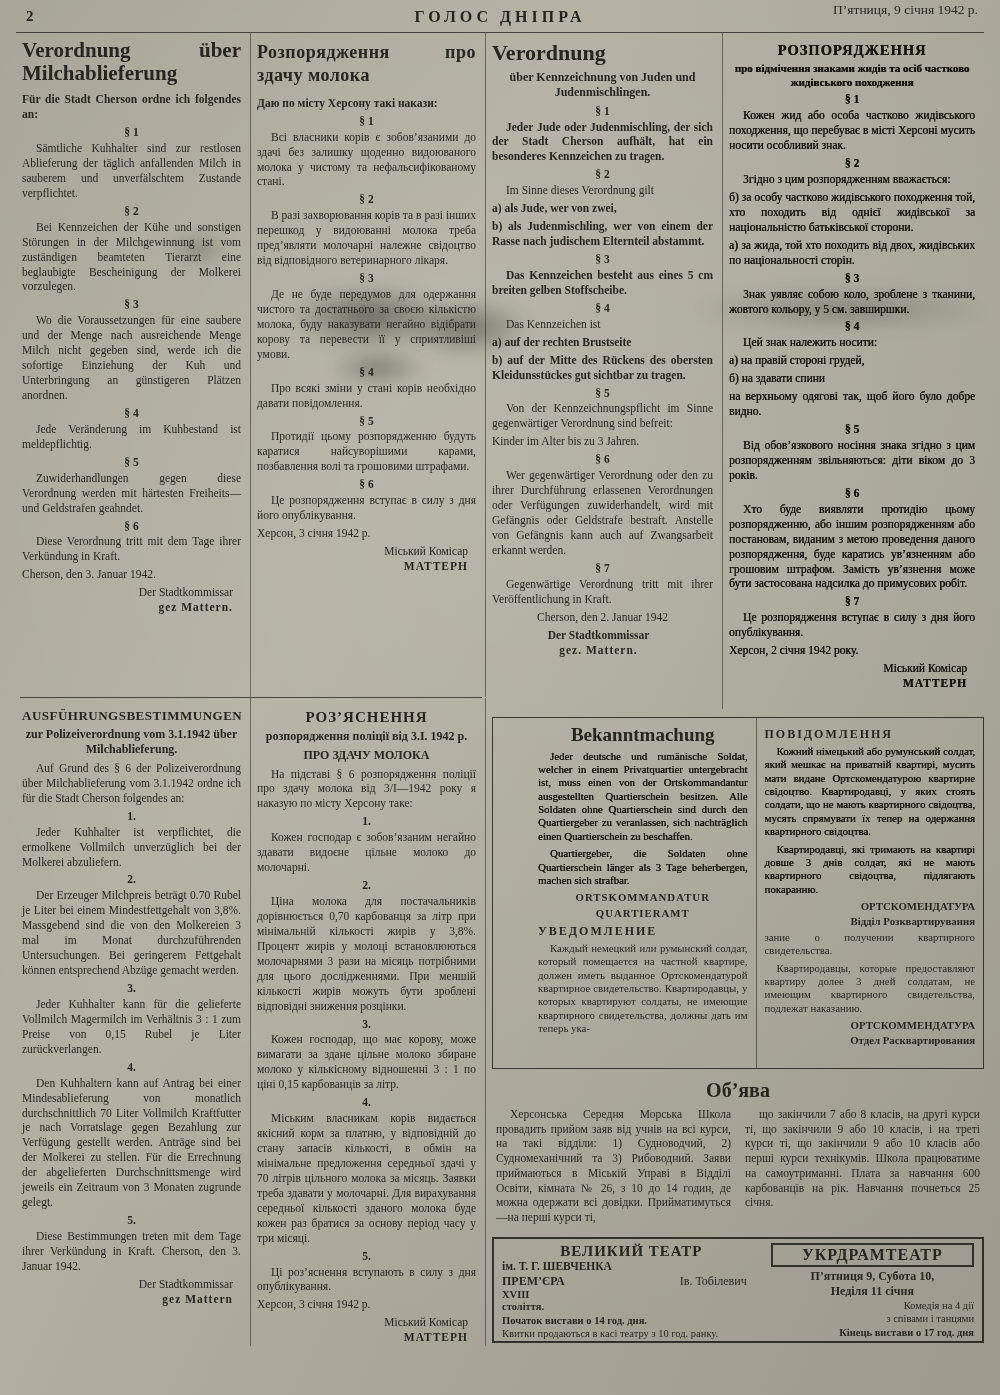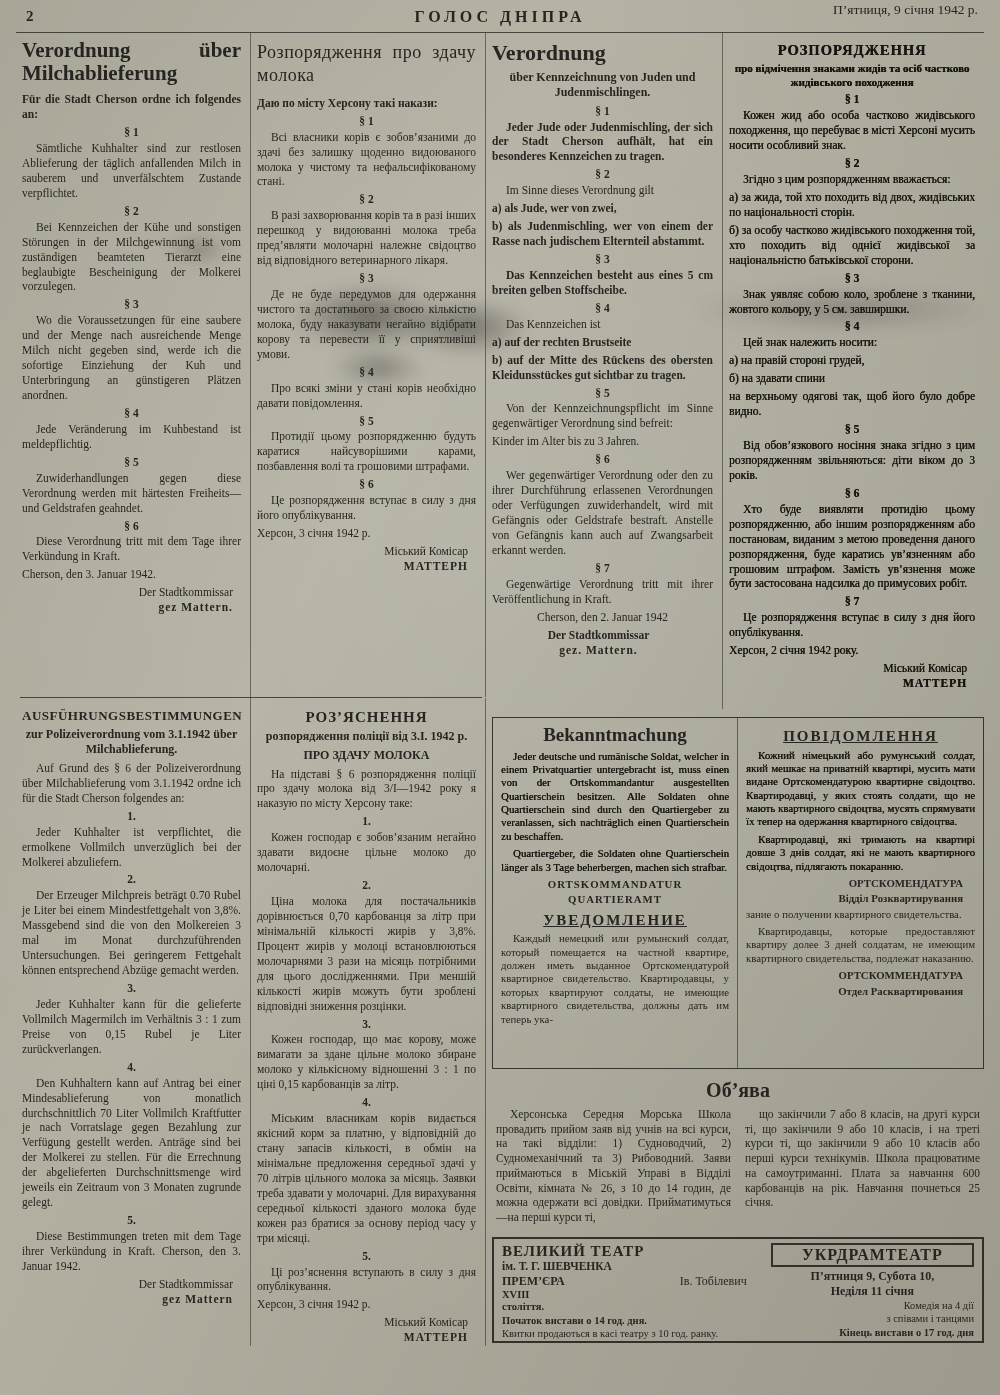--- a/index.html
+++ b/index.html
@@ -30,49 +30,49 @@
   .botrow-left{grid-template-columns:1fr 1fr;height:648px;}
   .toprow-right{grid-template-columns:237px 1fr;height:676px;}
   .col{padding:4px 9px 0 6px;font-size:11.5px;line-height:1.3;text-align:justify;overflow:hidden;}
   .c1,.c2,.c3{border-right:1px solid rgba(40,38,32,0.55);}
   .col p{margin:0 0 3px;text-indent:14px;}
   .col p.nind{text-indent:0;}
   .sech{font-weight:bold;text-align:center;font-size:11.5px;margin:3px 0 1px;}
   .b{font-weight:bold;}
   .heavy{color:#17150f;text-shadow:0.35px 0 0 currentColor;}
   .ttl1{font-weight:bold;font-size:21px;line-height:1.1;margin:2px 0 7px;}
-  .ttl2{font-size:18px;font-weight:normal;letter-spacing:0.5px;line-height:1.3;margin:4px 0 8px;}
+  .ttl2{font-size:18px;font-weight:bold;letter-spacing:0.5px;line-height:1.3;margin:4px 0 8px;}
   .ttl3{font-weight:bold;font-size:22px;text-align:left;margin:2px 0 2px;}
   .sub3{font-weight:bold;font-size:12px;text-align:center;line-height:1.25;margin:0 0 4px;}
   .ttl4{font-weight:bold;font-size:14.5px;text-align:center;letter-spacing:1px;margin:4px 0 2px;}
   .sub4{font-weight:bold;font-size:11px;text-align:center;line-height:1.25;margin:0 0 3px;}
   .subln{text-indent:18px;}
   .place{margin-top:4px;}
   .sig{text-align:right;padding-right:8px;margin-top:3px;}
   .sig .name{font-weight:bold;letter-spacing:1px;}
   .ttl-ausf{font-weight:bold;font-size:13px;text-align:center;letter-spacing:0.5px;margin:6px 0 2px;}
   .sub-ausf{font-weight:bold;font-size:12px;text-align:center;line-height:1.25;margin:0 0 4px;}
   .ttl-rozj{font-weight:bold;font-size:15px;text-align:center;letter-spacing:1px;margin:6px 0 1px;}
-  .bek{margin:8px 0 0 6px;border:1px solid rgba(35,33,28,0.85);height:352px;display:grid;grid-template-columns:1fr 1fr;overflow:hidden;}
+  .bek{margin:8px 0 0 6px;border:1px solid rgba(35,33,28,0.85);height:352px;display:grid;grid-template-columns:1fr 1fr;overflow:hidden;padding-left:37px;}
   .bek-col{padding:5px 8px;font-size:10.8px;line-height:1.24;text-align:justify;overflow:hidden;}
   .bek-left{border-right:1px solid rgba(35,33,28,0.55);}
   .bek-title{font-weight:bold;font-size:19px;text-align:center;margin:0 0 3px;}
-  .bek-h{font-weight:bold;text-align:center;letter-spacing:2px;font-size:15px;margin:4px 0 3px;text-decoration:underline;}
+  .bek-h{font-weight:bold;text-align:left;letter-spacing:2px;font-size:12px;margin:4px 0 3px;}
   .bek-col p{margin:0 0 4px;text-indent:12px;}
   .sigc{font-weight:bold;text-align:center;margin:2px 0;letter-spacing:1px;}
-  .sigr{font-weight:bold;text-align:right;margin:2px 12px;}
+  .sigr{font-weight:bold;text-align:right;margin:2px 0;}
   .objava{margin:6px 0 0 6px;height:158px;overflow:hidden;}
   .obj-title{font-weight:bold;font-size:20px;text-align:center;margin:4px 0 5px;}
   .obj-cols{display:grid;grid-template-columns:1fr 1fr;column-gap:14px;padding:0 4px;font-size:11.5px;line-height:1.28;text-align:justify;}
   .obj-cols p{text-indent:14px;}
   .obj-sig{font-weight:bold;text-align:center;margin-top:8px;}
   .theater{margin:4px 0 0 6px;border:2px solid rgba(30,28,24,0.85);height:106px;display:flex;padding:4px 8px 2px;gap:10px;overflow:hidden;}
   .th-left{width:56%;}
   .th-right{width:44%;}
-  .th-t1{font-weight:bold;font-size:15px;letter-spacing:1px;}
+  .th-t1{font-weight:bold;font-size:15px;letter-spacing:1px;text-align:center;}
   .th-t2{font-weight:bold;font-size:11.5px;}
   .th-prem-row{display:flex;justify-content:space-between;font-size:12px;margin-top:2px;padding-right:14px;}
   .th-play-row{display:flex;align-items:center;gap:10px;}
   .th-play{font-weight:bold;font-size:29px;letter-spacing:2px;line-height:1.05;}
   .th-sub{font-size:10.5px;font-weight:bold;line-height:1.15;}
   .th-small{font-size:10.5px;margin-top:2px;}
   .ukr-box{border:2px solid rgba(30,28,24,0.85);font-weight:bold;font-size:16px;letter-spacing:1px;text-align:center;padding:1px 4px;}
   .th-dates{text-align:center;font-weight:bold;font-size:12px;line-height:1.25;margin-top:2px;}
   .th-genre{text-align:right;font-size:10.5px;line-height:1.2;margin-top:1px;}
   .th-end{font-weight:bold;font-size:10.5px;text-align:right;margin-top:2px;}
@@ -228,22 +228,22 @@
           </div>
         </article>
 
         <article class="col c4 heavy">
           <h2 class="ttl4">РОЗПОРЯДЖЕННЯ</h2>
           <div class="sub4">про відмічення знаками жидів та осіб частково жидівського походження</div>
           <div class="sech">§ 1</div>
           <p>Кожен жид або особа частково жидівського походження, що перебуває в місті Херсоні мусить носити особливий знак.</p>
           <div class="sech">§ 2</div>
           <p>Згідно з цим розпорядженням вважається:</p>
+          <p class="subln nind">б) за особу частково жидівського походження той, хто походить від однієї жидівської за національністю батьківської сторони.</p>
           <p class="subln nind">а) за жида, той хто походить від двох, жидівських по національності сторін.</p>
-          <p class="subln nind">б) за особу частково жидівського походження той, хто походить від однієї жидівської за національністю батьківської сторони.</p>
           <div class="sech">§ 3</div>
           <p>Знак уявляє собою коло, зроблене з тканини, жовтого кольору, у 5 см. завширшки.</p>
           <div class="sech">§ 4</div>
           <p>Цей знак належить носити:</p>
           <p class="subln nind">а) на правій стороні грудей,</p>
           <p class="subln nind">б) на здавати спини</p>
           <p class="subln nind">на верхньому одягові так, щоб його було добре видно.</p>
           <div class="sech">§ 5</div>
           <p>Від обов’язкового носіння знака згідно з цим розпорядженням звільняються: діти віком до 3 років.</p>
           <div class="sech">§ 6</div>

